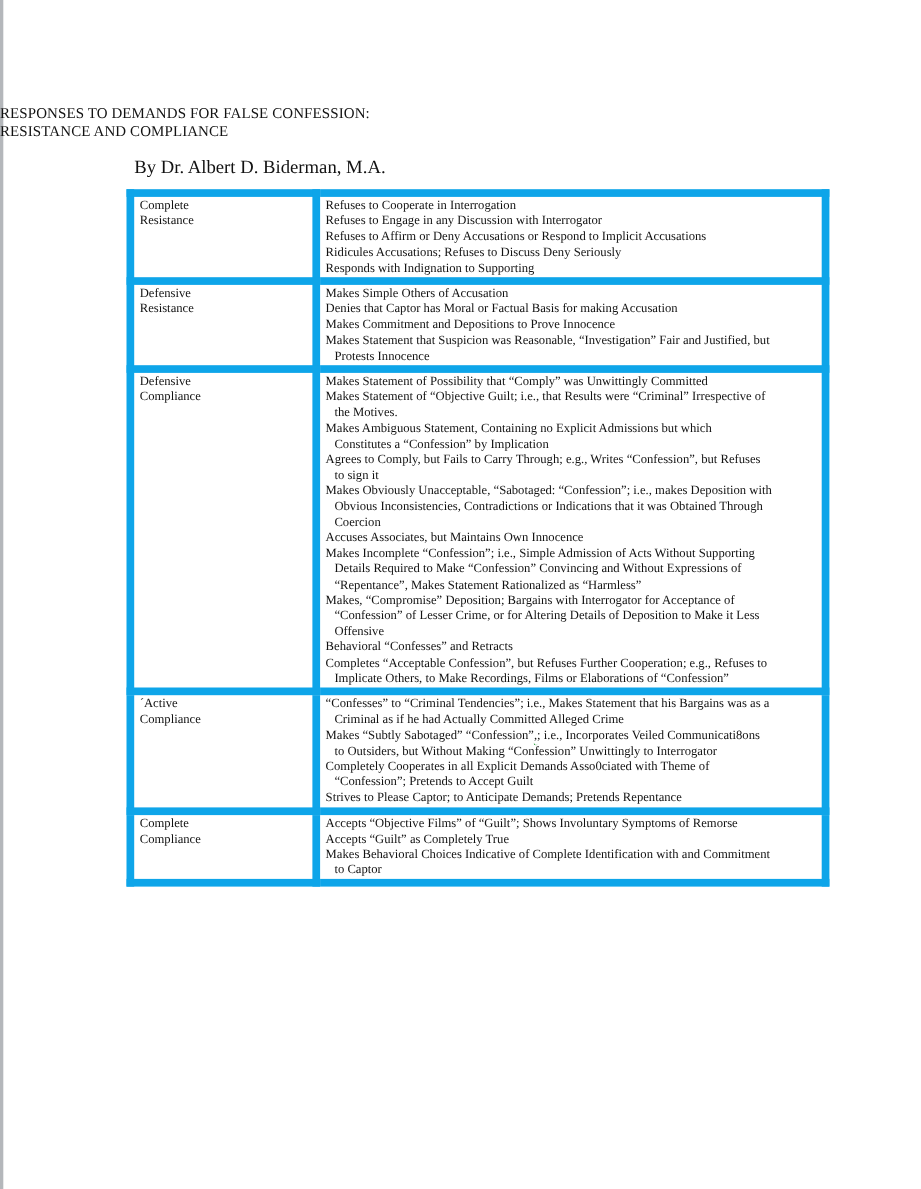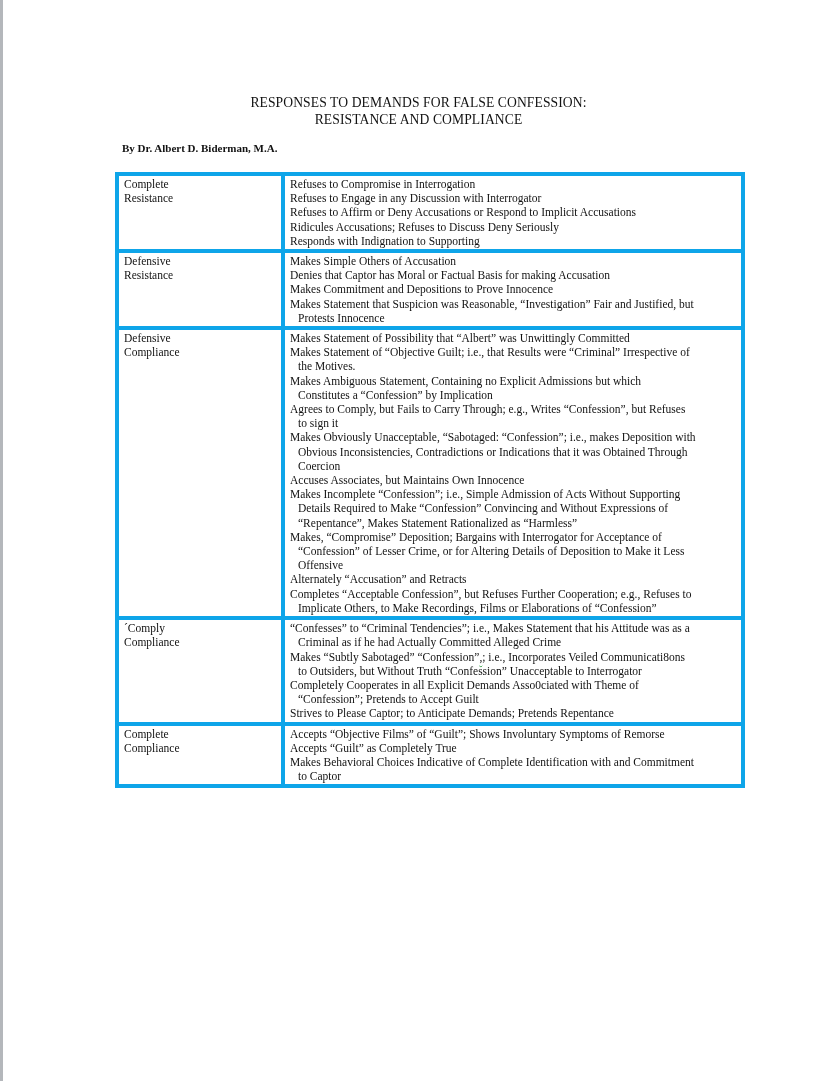--- a/index.html
+++ b/index.html
@@ -15,42 +15,40 @@
   .edge-strip {
     position: absolute;
     left: 0; top: 0;
     width: 3px; height: 1081px;
     background: #b4b7bb;
   }
   .doc-title {
     position: absolute;
     top: 95px; left: 0;
     width: 100%;
-    text-align: center;
     font-size: 13.6px;
     line-height: 16.5px;
     letter-spacing: 0.1px;
     white-space: pre;
     font-family: Liberation Serif, serif;
   }
   .byline {
     position: absolute;
     top: 142px; left: 122px;
-    font-size: 11px;
-    font-weight: bold;
+    font-size: 17px;
   }
   table.conf-table {
     position: absolute;
     top: 172px; left: 115px;
     width: 604px;
     border-collapse: collapse;
     table-layout: fixed;
   }
   table.conf-table td {
-    border: 4px solid #0ea5e9;
+    border: 7px solid #0ea5e9;
     vertical-align: top;
     font-size: 11.5px;
     line-height: 14.2px;
     padding: 1px 2px 1px 5px;
   }
   td.cat-cell {
     width: 155px;
     white-space: pre;
   }
   td.items-cell { width: 449px; }
@@ -76,21 +74,21 @@
 <span>RESISTANCE AND COMPLIANCE</span></div>
 
   <div class="byline">By Dr. Albert D. Biderman, M.A.</div>
 
   <table class="conf-table">
     <tbody id="table-body">
         <tr>
           <td class="cat-cell">Complete
 Resistance</td>
           <td class="items-cell">
-            <div class="item"><span>Refuses to Compromise in Interrogation</span></div>
+            <div class="item"><span>Refuses to Cooperate in Interrogation</span></div>
             <div class="item"><span>Refuses to Engage in any Discussion with Interrogator</span></div>
             <div class="item"><span>Refuses to Affirm or Deny Accusations or Respond to Implicit Accusations</span></div>
             <div class="item"><span>Ridicules Accusations; Refuses to Discuss Deny Seriously</span></div>
             <div class="item"><span>Responds with Indignation to Supporting</span></div>
           </td>
         </tr>
         <tr>
           <td class="cat-cell">Defensive
 Resistance</td>
           <td class="items-cell">
@@ -98,50 +96,50 @@
             <div class="item"><span>Denies that Captor has Moral or Factual Basis for making Accusation</span></div>
             <div class="item"><span>Makes Commitment and Depositions to Prove Innocence</span></div>
             <div class="item"><span>Makes Statement that Suspicion was Reasonable, “Investigation” Fair and Justified, but
 Protests Innocence</span></div>
           </td>
         </tr>
         <tr>
           <td class="cat-cell">Defensive
 Compliance</td>
           <td class="items-cell">
-            <div class="item"><span>Makes Statement of Possibility that “Albert” was Unwittingly Committed</span></div>
+            <div class="item"><span>Makes Statement of Possibility that “Comply” was Unwittingly Committed</span></div>
             <div class="item"><span>Makes Statement of “Objective Guilt; i.e., that Results were “Criminal” Irrespective of
 the Motives.</span></div>
             <div class="item"><span>Makes Ambiguous Statement, Containing no Explicit Admissions but which
 Constitutes a “Confession” by Implication</span></div>
             <div class="item"><span>Agrees to Comply, but Fails to Carry Through; e.g., Writes “Confession”, but Refuses
 to sign it</span></div>
             <div class="item"><span>Makes Obviously Unacceptable, “Sabotaged: “Confession”; i.e., makes Deposition with
 Obvious Inconsistencies, Contradictions or Indications that it was Obtained Through
 Coercion</span></div>
             <div class="item"><span>Accuses Associates, but Maintains Own Innocence</span></div>
             <div class="item"><span>Makes Incomplete “Confession”; i.e., Simple Admission of Acts Without Supporting
 Details Required to Make “Confession” Convincing and Without Expressions of
 “Repentance”, Makes Statement Rationalized as “Harmless”</span></div>
             <div class="item"><span>Makes, “Compromise” Deposition; Bargains with Interrogator for Acceptance of
 “Confession” of Lesser Crime, or for Altering Details of Deposition to Make it Less
 Offensive</span></div>
-            <div class="item"><span>Alternately “Accusation” and Retracts</span></div>
+            <div class="item"><span>Behavioral “Confesses” and Retracts</span></div>
             <div class="item"><span>Completes “Acceptable Confession”, but Refuses Further Cooperation; e.g., Refuses to
 Implicate Others, to Make Recordings, Films or Elaborations of “Confession”</span></div>
           </td>
         </tr>
         <tr>
-          <td class="cat-cell">´Comply
+          <td class="cat-cell">´Active
 Compliance</td>
           <td class="items-cell">
-            <div class="item"><span>“Confesses” to “Criminal Tendencies”; i.e., Makes Statement that his Attitude was as a
+            <div class="item"><span>“Confesses” to “Criminal Tendencies”; i.e., Makes Statement that his Bargains was as a
 Criminal as if he had Actually Committed Alleged Crime</span></div>
             <div class="item"><span>Makes “Subtly Sabotaged” “Confession”</span><span class="squiggle" style="text-decoration-color: rgb(53, 160, 67);">,</span><span>; i.e., Incorporates Veiled Communicati8ons
-to Outsiders, but Without Truth “Confession” Unacceptable to Interrogator</span></div>
+to Outsiders, but Without Making “Confession” Unwittingly to Interrogator</span></div>
             <div class="item"><span>Completely Cooperates in all Explicit Demands Asso0ciated with Theme of
 “Confession”; Pretends to Accept Guilt</span></div>
             <div class="item"><span>Strives to Please Captor; to Anticipate Demands; Pretends Repentance</span></div>
           </td>
         </tr>
         <tr>
           <td class="cat-cell">Complete
 Compliance</td>
           <td class="items-cell">
             <div class="item"><span>Accepts “Objective Films” of “Guilt”; Shows Involuntary Symptoms of Remorse</span></div>

